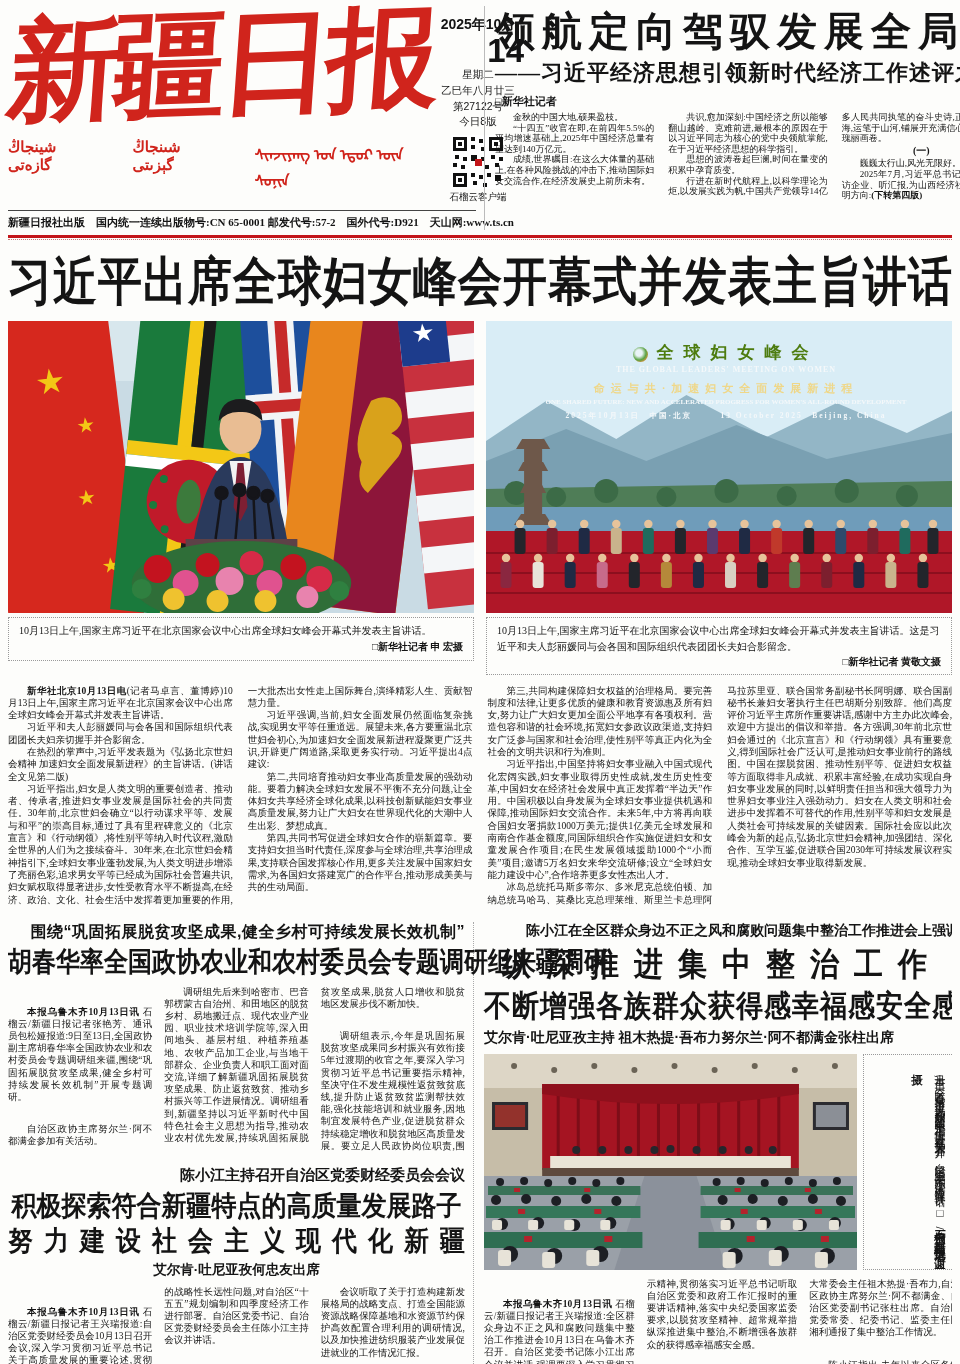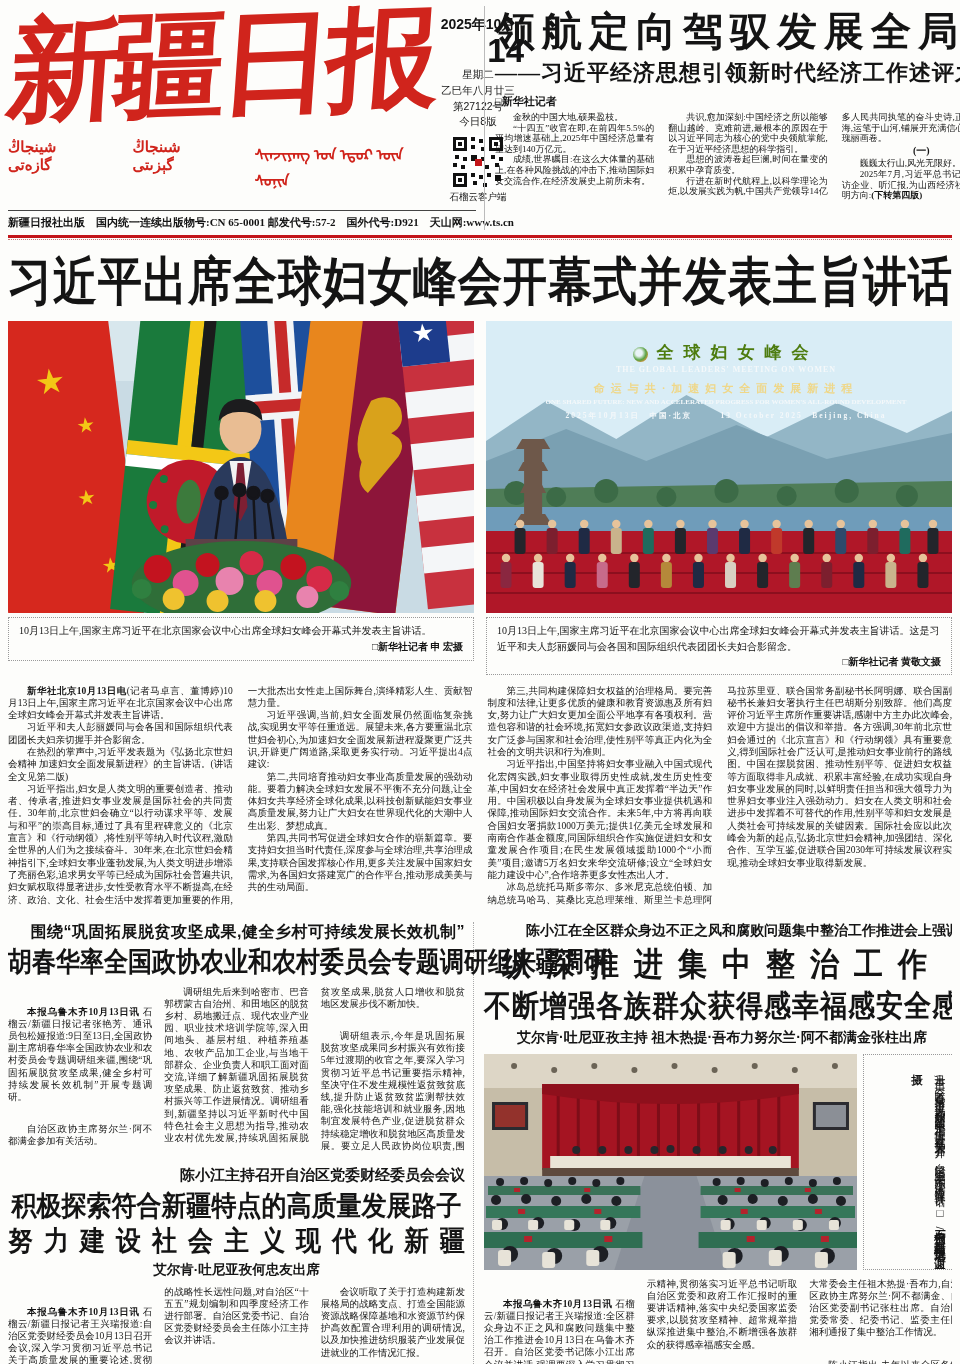--- a/index.html
+++ b/index.html
@@ -96,21 +96,21 @@
   .cj-sub { font-family:"Liberation Sans", sans-serif; font-weight:bold; font-size:13.5px;
     text-align:center; margin:4px 0 7px 0; }
   .cj-body { height:118px; }
 
   .zz-kicker { font-size:14px; }
   .zz-h1 { font-weight:900; font-size:29px; letter-spacing:15px; text-align:center;
     white-space:nowrap; margin-top:5px; transform:scaleY(1.12); }
   .zz-h2 { font-weight:900; font-size:27px; letter-spacing:1px; text-align:center;
     white-space:nowrap; margin-top:3px; transform:scaleY(1.12); }
   .zz-sub { font-family:"Liberation Sans", sans-serif; font-weight:bold; font-size:14px;
-    text-align:center; margin:5px 0 7px 0; white-space:nowrap; }
+    text-align:left; margin:5px 0 7px 0; white-space:nowrap; }
   .zz-media { display:flex; gap:6px; height:216px; }
   .meeting-wrap { flex:1; position:relative; background:#cfc8b8; }
   .meeting-wrap svg { position:absolute; inset:0; width:100%; height:100%; }
   .vert-cap { width:97px; flex:none; border:1px dotted #9a9a9a; padding:10px 8px;
     writing-mode:vertical-rl; font-size:11px; line-height:2.0; letter-spacing:2px;
     overflow:hidden; }
   .vert-cap .credit { font-weight:bold; font-size:11.5px; }
   .zz-body { height:118px; margin-top:8px; }
 </style>
 </head>

